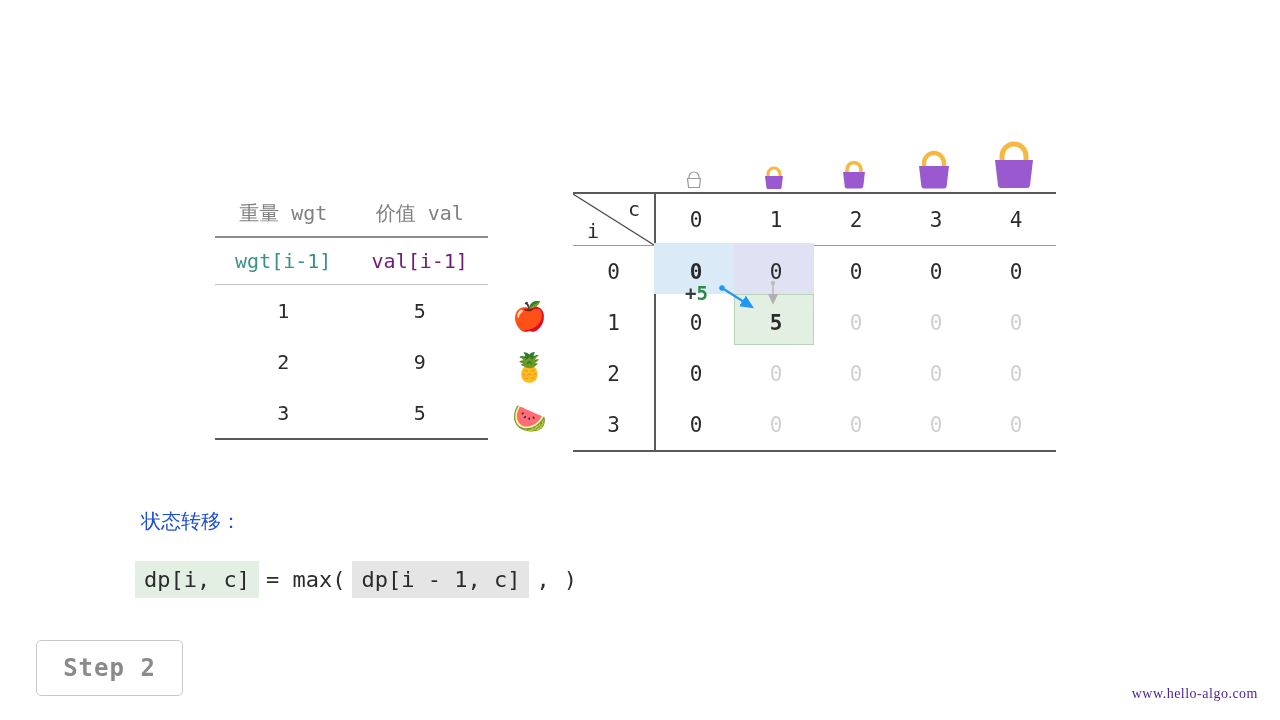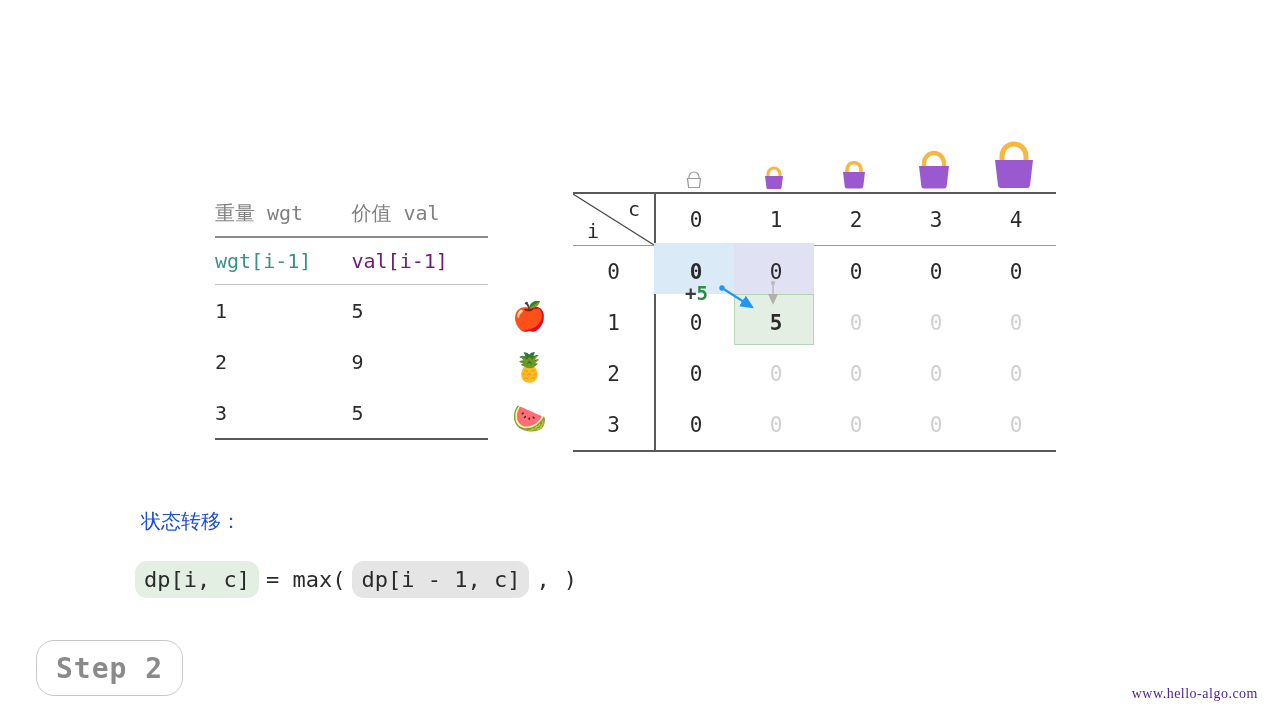--- a/index.html
+++ b/index.html
@@ -21,21 +21,21 @@
     position: absolute;
     left: 215px;
     top: 190px;
     width: 273px;
   }
   #items-table table {
     border-collapse: collapse;
     width: 100%;
   }
   #items-table td, #items-table th {
-    text-align: left;
+    text-align: center;
     font-weight: normal;
     font-size: 20px;
     padding: 0;
     height: 51px;
     vertical-align: middle;
     font-family: "DejaVu Sans Mono", "Liberation Mono", monospace;
   }
   .items-head td {
     color: #808080;
     font-weight: bold;
@@ -163,42 +163,42 @@
     left: 135px;
     top: 561px;
     display: flex;
     align-items: center;
     font-size: 22px;
     font-family: "DejaVu Sans Mono", "Liberation Mono", monospace;
     color: #2b2b2b;
     white-space: pre;
   }
   .fbox {
-    border-radius: 12px;
+    border-radius: 0;
     padding: 6px 9px;
     display: inline-block;
   }
   .fbox-green { background: #e4efe3; }
   .fbox-lav   { background: #e5e5e5; }
   .fbox-blue  { background: #d7eaf8; font-weight: bold; }
   .plain { padding: 0 7px; }
 
   
   #step-badge {
     position: absolute;
     left: 36px;
     top: 640px;
     width: 145px;
     height: 54px;
     border: 1.5px solid #c9c9c9;
-    border-radius: 18px;
+    border-radius: 5px;
     display: flex;
     align-items: center;
     justify-content: center;
-    font-size: 28px;
+    font-size: 24px;
     font-weight: bold;
     color: #8a8a8a;
     letter-spacing: 1px;
     font-family: "DejaVu Sans Mono", "Liberation Mono", monospace;
     text-align: center;
   }
 
   
   #watermark {
     position: absolute;

